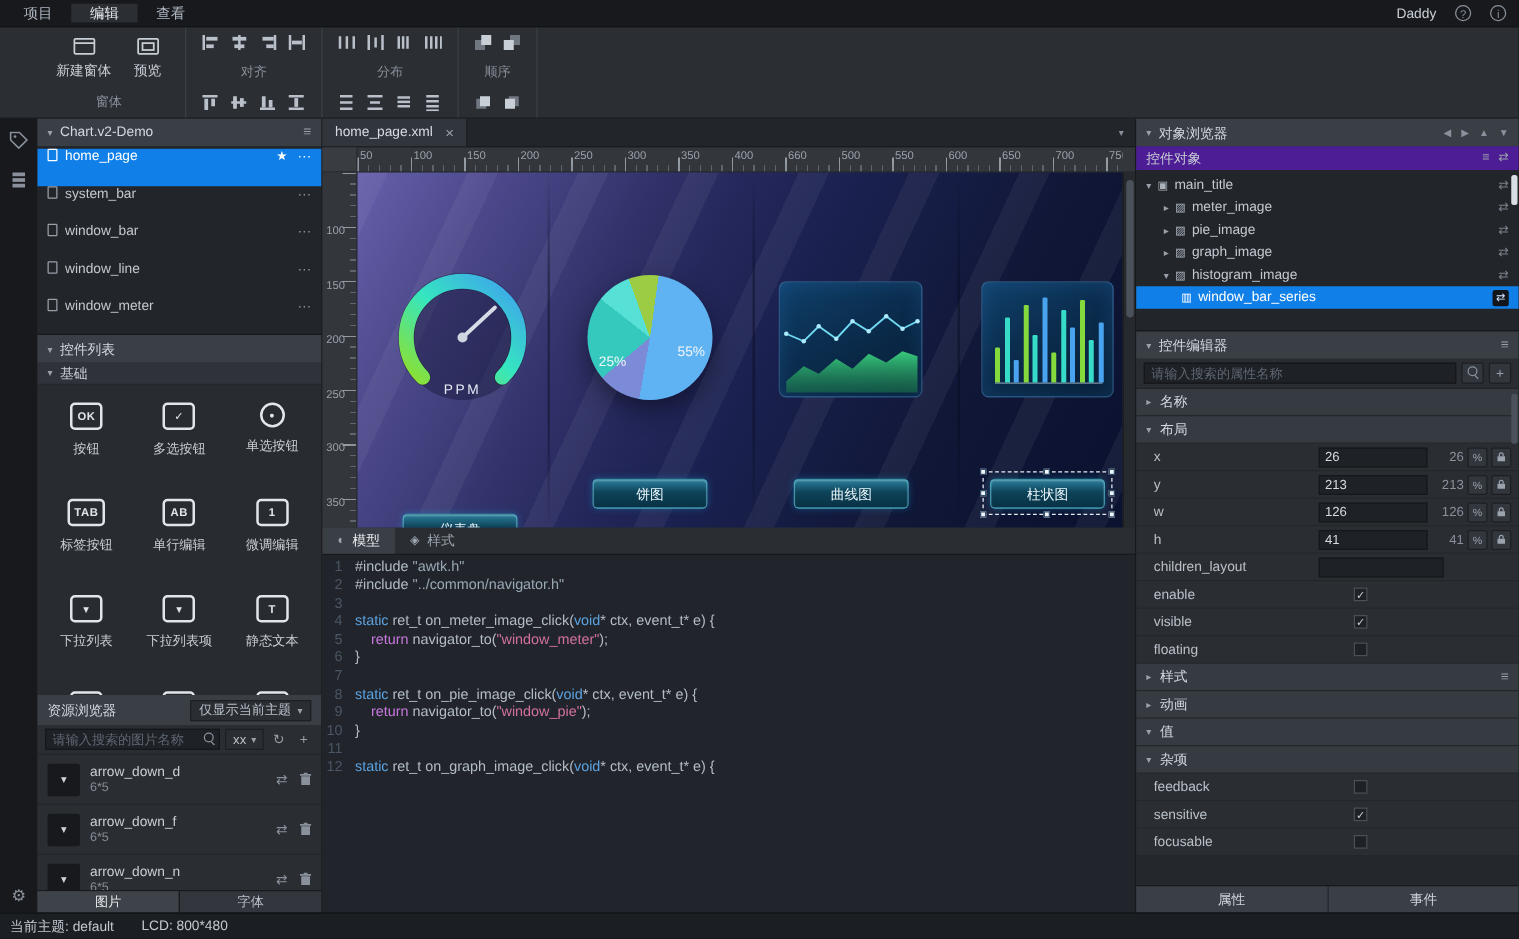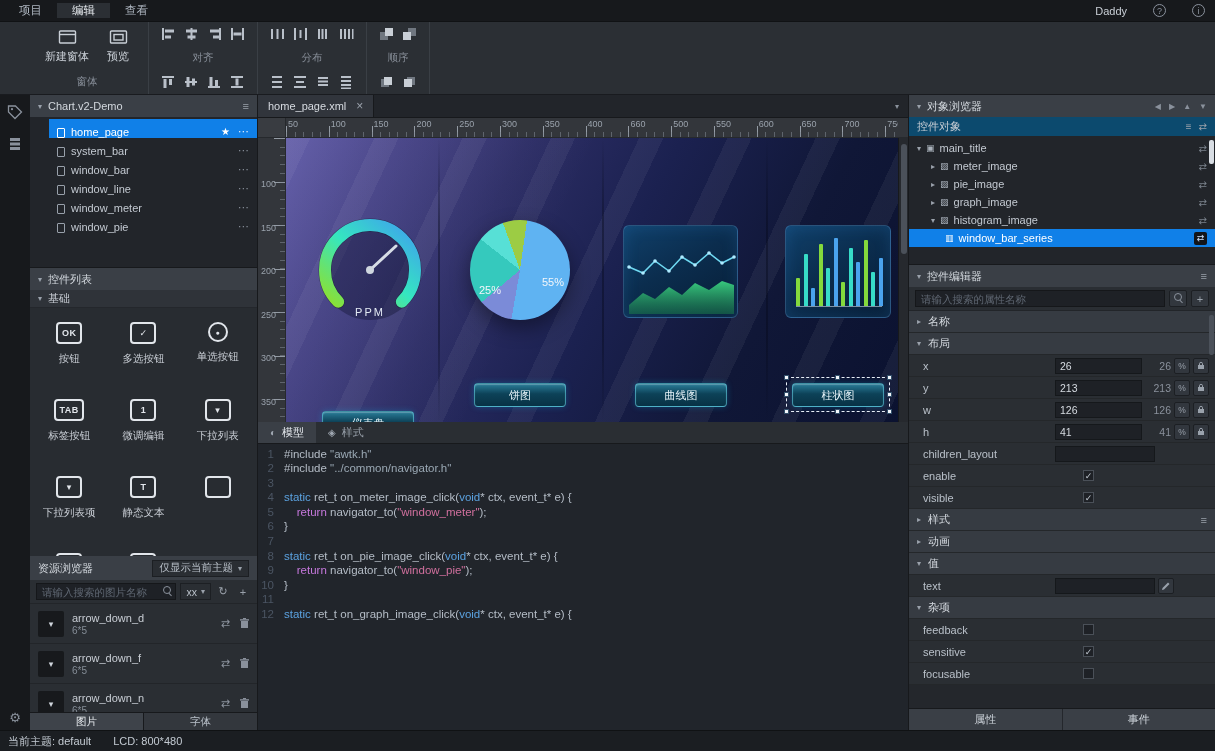--- a/index.html
+++ b/index.html
@@ -3,21 +3,21 @@
 <meta charset="utf-8">
 <style>
 *{margin:0;padding:0;box-sizing:border-box;font-family:"Liberation Sans","DejaVu Sans",sans-serif;}
 html,body{width:1215px;height:751px;overflow:hidden;background:#17191c;}
 .app{display:flex;flex-direction:column;width:1215px;height:751px;font-size:11px;color:#c3c9d1;}
 
 
 .menubar{height:22px;flex:none;background:#17191c;display:flex;align-items:center;padding-left:4px;border-bottom:1px solid #101214;}
 .menu-tab{padding:0 15px;display:flex;align-items:center;color:#aeb6c0;font-size:11.5px;}
 .menu-tab.active{background:#2b2f34;color:#eaeef2;}
-.menubar-right{margin-left:auto;display:flex;align-items:center;gap:26px;padding-right:10px;color:#c9cfd6;}
+.menubar-right{margin-left:auto;display:flex;align-items:center;gap:15px;padding-right:10px;color:#c9cfd6;}
 .circle-ic{width:13px;height:13px;border-radius:50%;border:1px solid #8a919c;color:#8a919c;font-size:9px;display:flex;align-items:center;justify-content:center;}
 
 
 .toolbar{height:73px;flex:none;background:#2b2f34;border-bottom:1px solid #191b1f;display:flex;padding-left:26px;}
 .tb-group{display:flex;flex-direction:column;justify-content:space-between;padding:5px 12px;border-right:1px solid #3a3f45;}
 .tb-row{display:flex;gap:4px;justify-content:center;}
 .tb-bigbtn{display:flex;flex-direction:column;align-items:center;gap:4px;padding:2px 7px;color:#c9cfd6;font-size:11px;}
 .tb-grouplabel{text-align:center;color:#878e98;font-size:10.5px;}
 .tb-iconrow{display:flex;gap:8px;justify-content:center;}
 .ti{width:15px;height:14px;display:block;}
@@ -31,21 +31,21 @@
 .strip-spacer{flex:1;}
 .gear{color:#8a919c;font-size:13px;}
 
 
 .left-panel{width:228px;flex:none;background:#2a2e33;border-right:1px solid #17191c;display:flex;flex-direction:column;min-height:0;}
 .panel-header{height:22px;flex:none;background:#3a3f46;display:flex;align-items:center;gap:6px;padding:0 8px;font-size:11px;color:#d3d8de;}
 .panel-header.tall{height:24px;}
 .caret{color:#9aa1ab;font-size:8px;flex:none;}
 .hright{margin-left:auto;display:flex;align-items:center;gap:7px;color:#9aa1ab;}
 .ptree{height:151px;flex:none;background:#22252a;border-bottom:1px solid #17191c;padding-top:2px;}
-.ptree-row{height:19px;display:flex;align-items:flex-end;gap:6px;padding:0 8px;color:#c3c9d1;margin-left:19px;}
+.ptree-row{height:30px;display:flex;align-items:flex-start;gap:6px;padding:0 8px;color:#c3c9d1;}
 .ptree-row.selected{background:#1080e8;color:#fff;}
 .page-ic{width:8px;height:10px;border:1px solid #98a0aa;border-radius:1px;flex:none;}
 .selected .page-ic{border-color:#fff;}
 .row-right{margin-left:auto;display:flex;align-items:center;gap:8px;color:#8a919c;}
 .selected .row-right{color:#e4efff;}
 .star{font-size:10px;color:#fff;}
 .subhead{height:18px;flex:none;background:#2f3339;display:flex;align-items:center;gap:6px;padding:0 8px;color:#c9ced5;border-bottom:1px solid #24272c;}
 .widget-grid{flex:1;min-height:0;overflow:hidden;display:grid;grid-template-columns:repeat(3,1fr);grid-auto-rows:77px;background:#282c31;padding:4px 2px 0;}
 .widget-cell{display:flex;flex-direction:column;align-items:center;padding-top:10px;gap:8px;font-size:10.5px;color:#c9ced5;text-align:center;}
 .wicon{min-width:26px;height:22px;padding:0 3px;border:2px solid #e2e6eb;border-radius:4px;color:#e2e6eb;display:flex;align-items:center;justify-content:center;font-size:9px;font-weight:bold;letter-spacing:.5px;}
@@ -133,21 +133,21 @@
 .ct-ic{font-size:10px;color:#9fa7b1;}
 .code{flex:1;min-height:0;background:#21252b;font-family:"DejaVu Sans Mono","Liberation Mono",monospace;font-size:11.5px;overflow:hidden;padding-top:3px;}
 .code-line{display:flex;height:14.6px;line-height:14.6px;}
 .ln{width:26px;flex:none;text-align:right;padding-right:10px;color:#4b5563;}
 .lc{white-space:pre;color:#b4bcc6;}
 .tk-pp{color:#b4bcc6}.tk-pl{color:#b4bcc6}.tk-kw{color:#5ba2e0}.tk-ctl{color:#c678dd}.tk-str{color:#9aa8b4}.tk-str2{color:#d1709e}
 
 
 .right-panel{width:307px;flex:none;background:#2a2e33;border-left:1px solid #17191c;display:flex;flex-direction:column;min-height:0;}
 .nav-arrows{margin-left:auto;display:flex;gap:8px;color:#8a919c;font-size:8px;}
-.obj-sub{height:20px;flex:none;background:#0c4a6e;border-bottom:1px solid #222529;display:flex;align-items:center;gap:6px;padding:0 8px;color:#c9ced5;}
+.obj-sub{height:20px;flex:none;background:#4c1d95;border-bottom:1px solid #222529;display:flex;align-items:center;gap:6px;padding:0 8px;color:#c9ced5;}
 .obj-sub .hright{font-size:10px;}
 .obj-tree{height:128px;flex:none;background:#22252a;position:relative;padding-top:2px;border-bottom:1px solid #17191c;}
 .obj-row{height:18px;display:flex;align-items:center;gap:5px;padding:0 8px;font-size:11px;color:#c3c9d1;}
 .obj-row.lv1{padding-left:22px;}
 .obj-row.lv2{padding-left:36px;}
 .obj-row.selected{background:#1080e8;color:#fff;}
 .obj-glyph{font-size:9px;color:#aab2bc;}
 .selected .obj-glyph{color:#fff;}
 .obj-right{margin-left:auto;display:flex;align-items:center;gap:5px;color:#7a828c;font-size:10px;}
 .selected .obj-right{color:#dcebff;}
@@ -422,20 +422,24 @@
           </div>
         <div class="widget-cell">
             <span class="wicon round">●</span>
             <span>单选按钮</span>
           </div>
         <div class="widget-cell">
             <span class="wicon">TAB</span>
             <span>标签按钮</span>
           </div>
         <div class="widget-cell">
+            <span class="wicon">AB</span>
+            <span>单行编辑</span>
+          </div>
+        <div class="widget-cell">
             <span class="wicon">1</span>
             <span>微调编辑</span>
           </div>
         <div class="widget-cell">
             <span class="wicon">▾</span>
             <span>下拉列表</span>
           </div>
         <div class="widget-cell">
             <span class="wicon">▾</span>
             <span>下拉列表项</span>
@@ -887,48 +891,41 @@
           <span class="prop-ctrl">
               <span class="checkbox">✓</span>
             </span>
         </div>
         <div class="prop-row">
           <span class="prop-label">visible</span>
           <span class="prop-ctrl">
               <span class="checkbox">✓</span>
             </span>
         </div>
+        <div class="prop-row">
+          <span class="prop-label">floating</span>
+          <span class="prop-ctrl">
+              <span class="checkbox"></span>
+            </span>
+        </div>
         <div class="prop-section">
           <span class="caret">▸</span>
           <span>样式</span>
           <span class="hright">
               <span>≡</span>
             </span>
         </div>
         <div class="prop-section">
           <span class="caret">▸</span>
           <span>动画</span>
         </div>
         <div class="prop-section">
           <span class="caret">▾</span>
           <span>值</span>
         </div>
-        <div class="prop-row">
-          <span class="prop-label">text</span>
-          <span class="prop-ctrl">
-            <span class="num-box wide-box">
-                <span></span>
-              </span>
-            <span class="mini-btn">
-                <svg width="8" height="8" viewBox="0 0 8 8">
-                  <path d="M0 8 L2 7.5 L7.5 2 L6 0.5 L0.5 6 Z" fill="#9aa2ac"></path>
-                </svg>
-              </span>
-          </span>
-        </div>
         <div class="prop-section">
           <span class="caret">▾</span>
           <span>杂项</span>
         </div>
         <div class="prop-row">
           <span class="prop-label">feedback</span>
           <span class="prop-ctrl">
               <span class="checkbox"></span>
             </span>
         </div>

